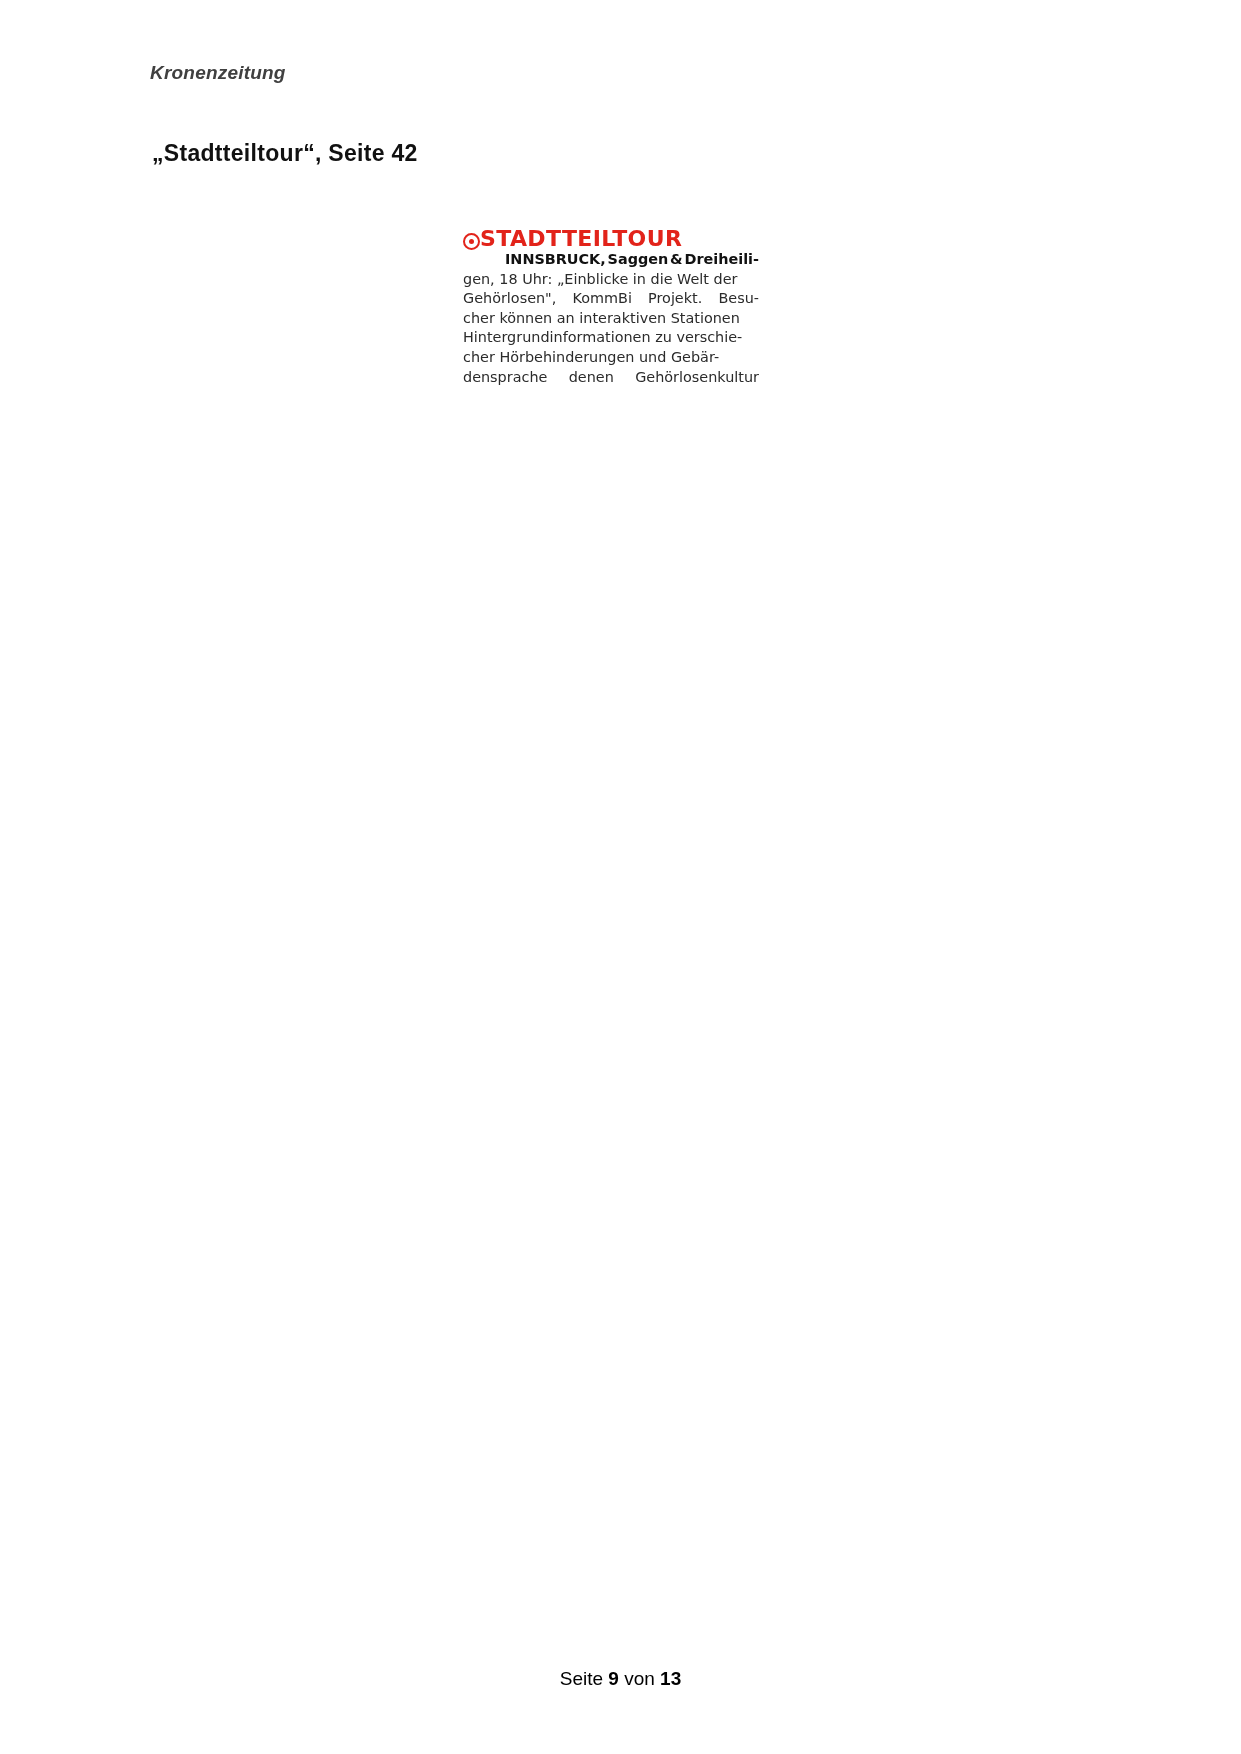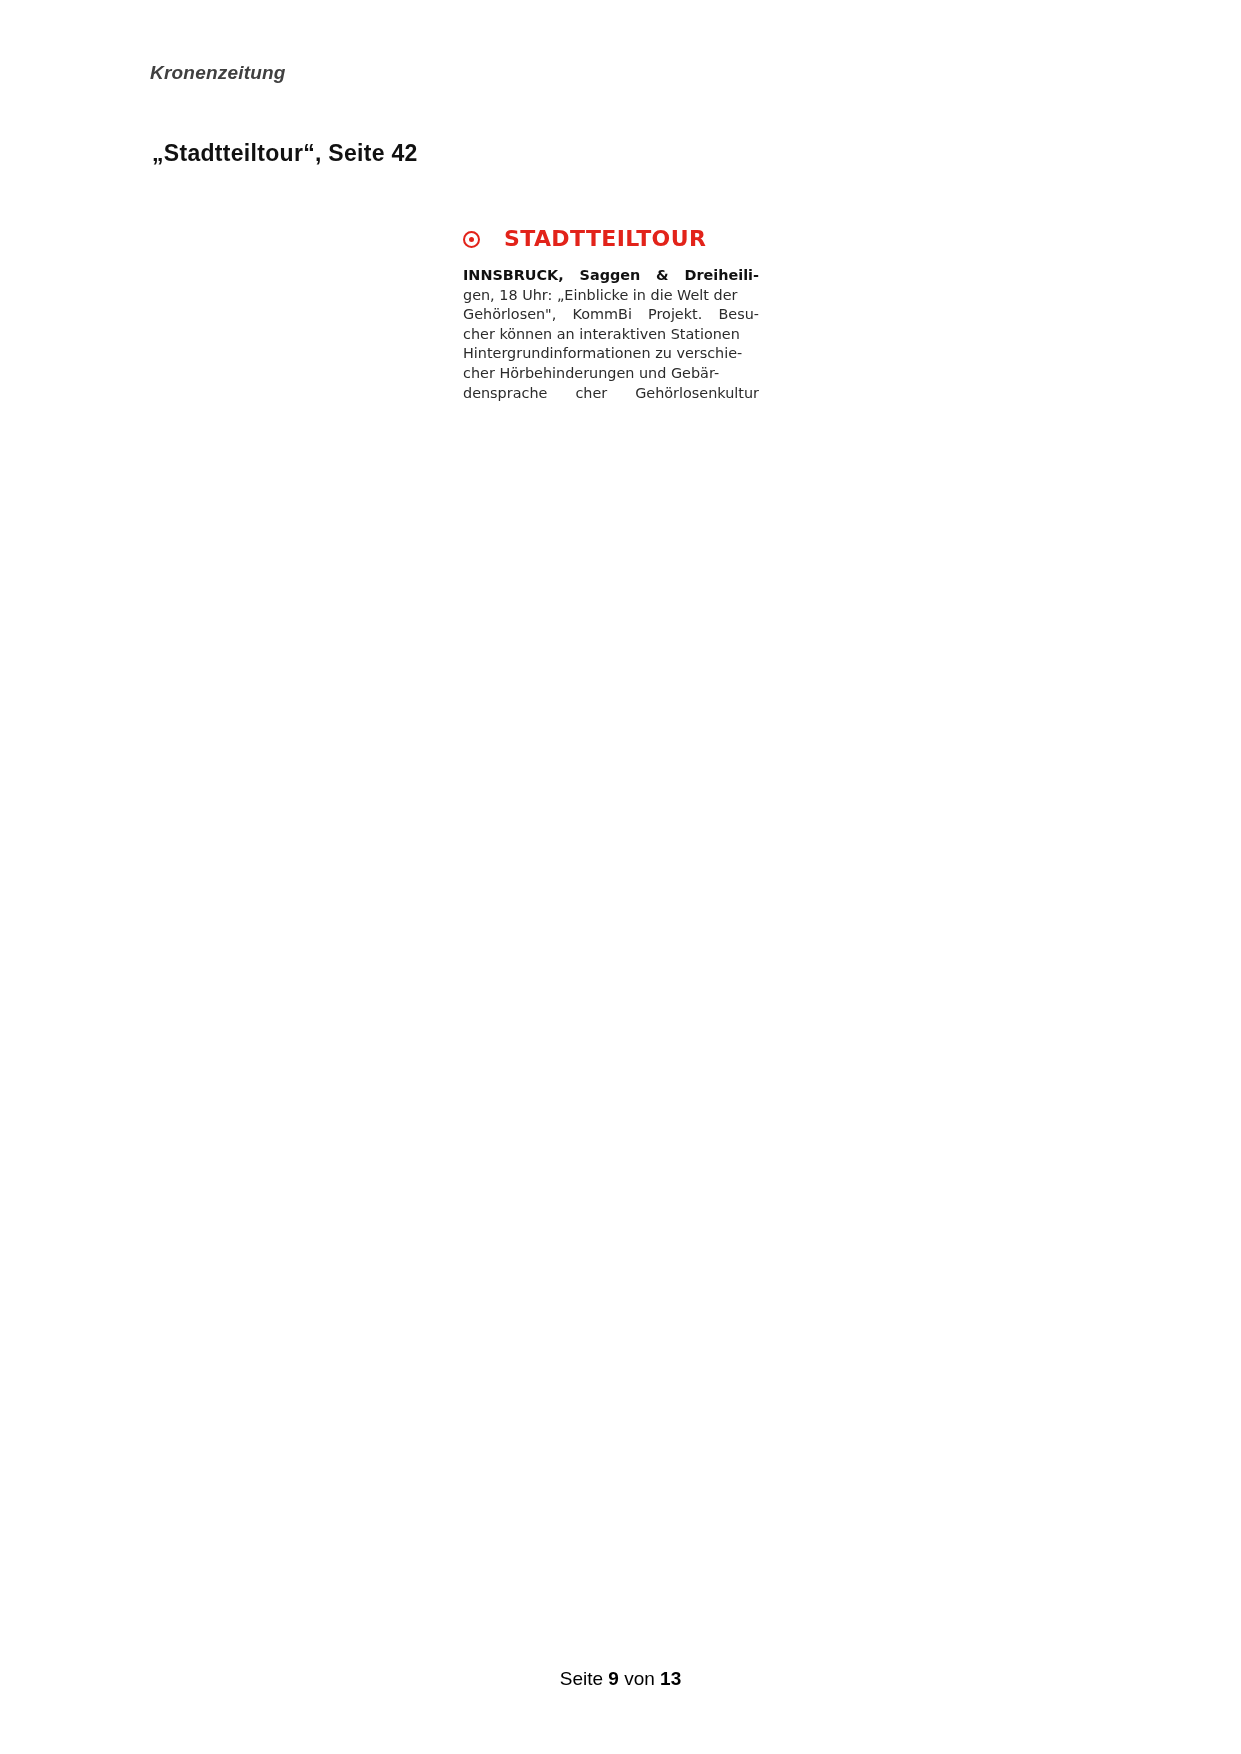--- a/index.html
+++ b/index.html
@@ -46,23 +46,23 @@
   
   .clipping {
     position: absolute;
     left: 463px;
     top: 228px;
     width: 300px;
   }
 
   .clip-title-row {
     display: flex;
-    align-items: center;
-    gap: 24px;
-    margin-bottom: 16px;
+    align-items: flex-end;
+    gap: 0;
+    margin-bottom: 0;
   }
 
   .bullet-icon {
     width: 17px;
     height: 17px;
     border-radius: 50%;
     border: 2.5px solid #e2231a;
     box-sizing: border-box;
     position: relative;
     flex: 0 0 auto;
@@ -94,20 +94,21 @@
     font-size: 14.4px;
     line-height: 19.6px;
     color: #2b2b2b;
     text-align: justify;
     width: 296px;
   }
 
   .clip-body .lead {
     font-weight: bold;
     color: #111111;
+    margin-left: 42px;
   }
 
   .clip-line {
     display: block;
     white-space: nowrap;
   }
   .clip-line.justify {
     display: flex;
     justify-content: space-between;
   }
@@ -151,21 +152,21 @@
           <span>Gehörlosen",</span>
           <span>KommBi</span>
           <span>Projekt.</span>
           <span>Besu-</span>
         </span>
       <span class="clip-line">cher können an interaktiven Stationen</span>
       <span class="clip-line">Hintergrundinformationen zu verschie-</span>
       <span class="clip-line">cher Hörbehinderungen und Gebär-</span>
       <span class="clip-line justify">
           <span>densprache</span>
-          <span>cher</span>
+          <span>denen</span>
           <span>Gehörlosenkultur</span>
         </span>
     </div>
 
   </div>
 
   <div class="footer">
     <span>Seite</span>
     <b>9</b>
     <span>von</span>

